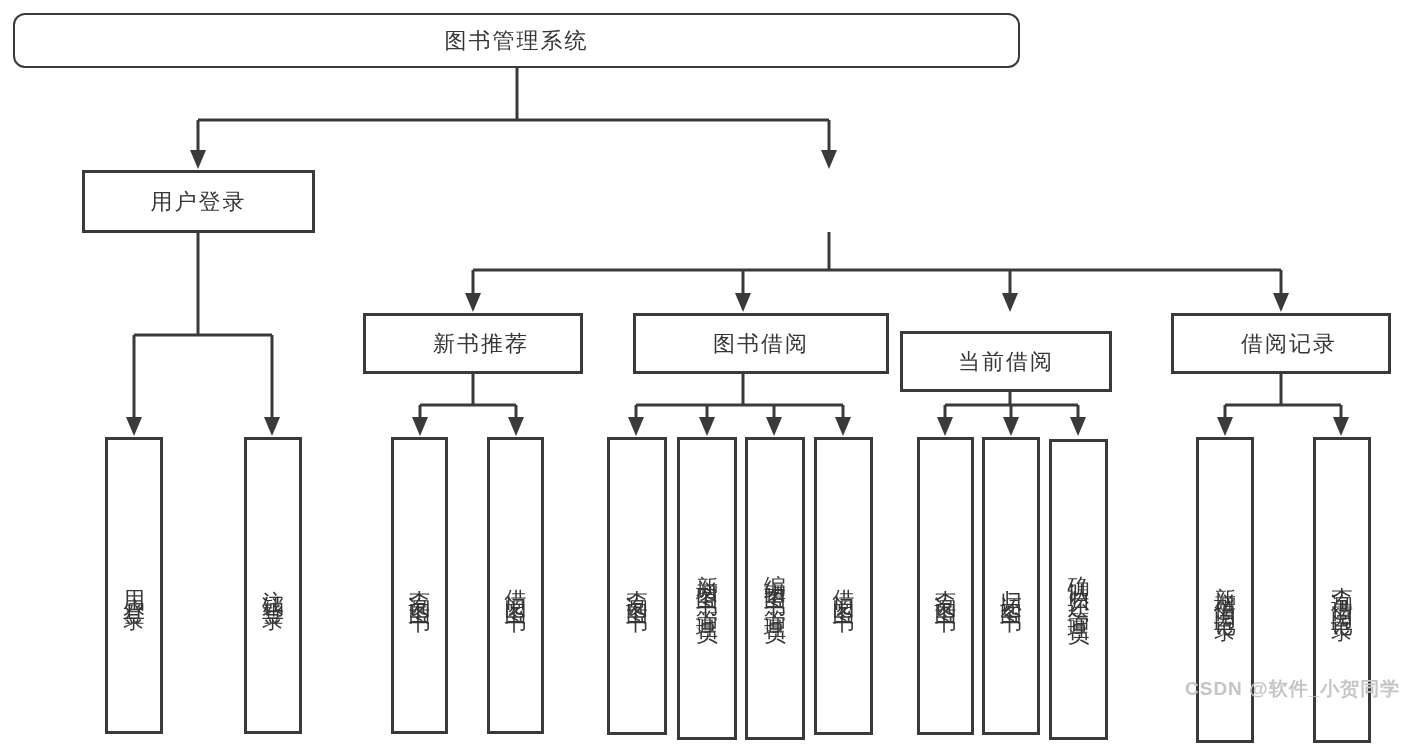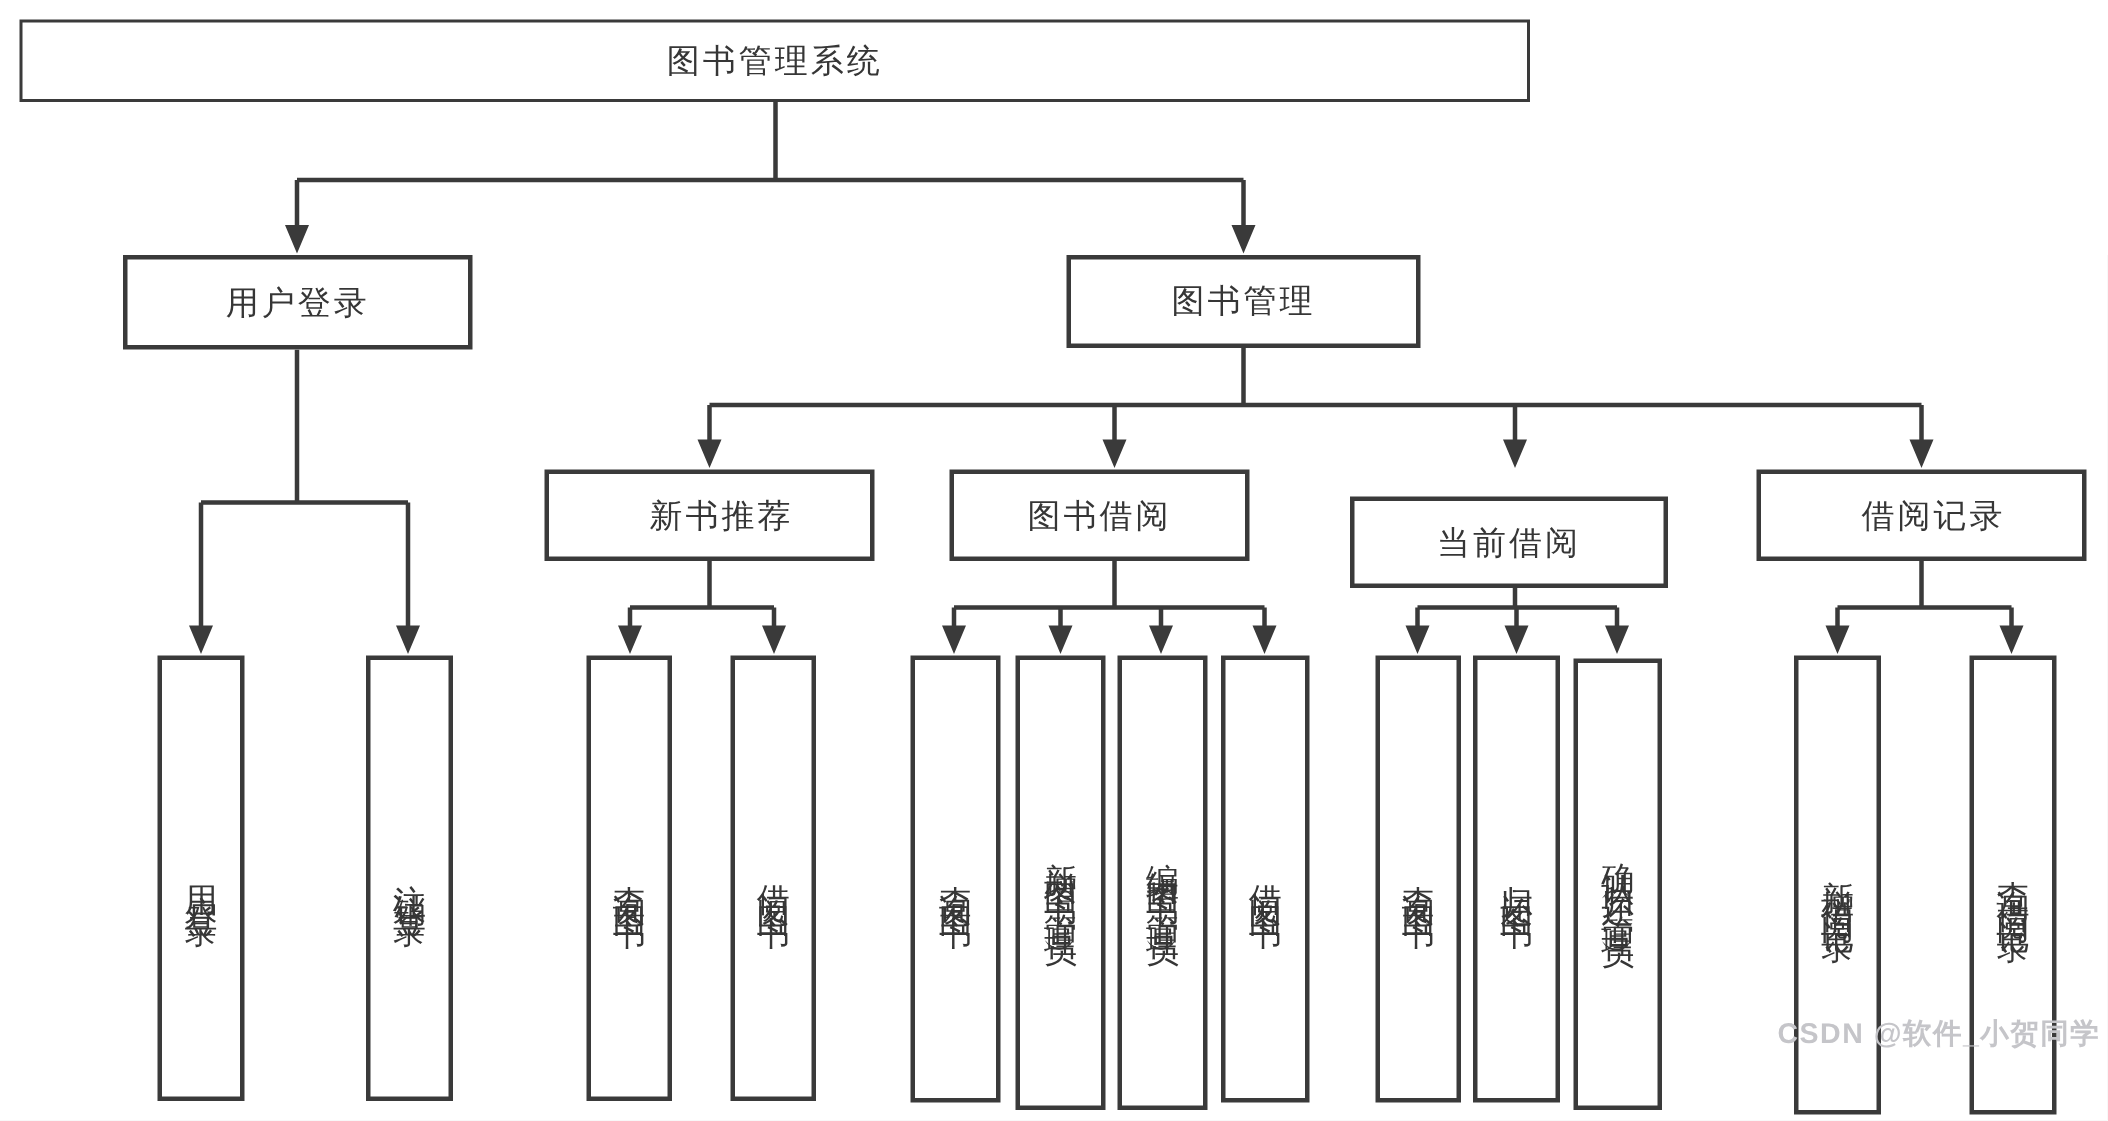--- a/index.html
+++ b/index.html
@@ -26,21 +26,21 @@
     border: 3px solid var(--line);
     background: var(--background);
     display: flex;
     align-items: center;
     justify-content: center;
     color: var(--text);
     font-size: 22px;
     letter-spacing: 2px;
     z-index: 2;
   }
-  .node.root { border-width: 2px; }
+  .node.root { border-width: 2px; border-radius: 12px; }
   .leaf {
     position: absolute;
     top: 437px;
     width: 58px;
     height: 297px;
     border: 3px solid var(--line);
     background: var(--background);
     display: flex;
     align-items: center;
     justify-content: center;
@@ -90,24 +90,23 @@
       M628,417 L644,417 L636,436 Z  M699,417 L715,417 L707,436 Z
       M766,417 L782,417 L774,436 Z  M835,417 L851,417 L843,436 Z
       M937,417 L953,417 L945,436 Z  M1003,417 L1019,417 L1011,436 Z
       M1070,417 L1086,417 L1078,436 Z  M1217,417 L1233,417 L1225,436 Z
       M1333,417 L1349,417 L1341,436 Z"></path>
   </svg>
 
   <div class="node root" style="left:13px; top:13px; width:1007px; height:55px;">图书管理系统</div>
 
   <div class="node" style="left:82px; top:170px; width:233px; height:63px;">用户登录</div>
-  <div class="node" style="left:711px; top:170px; width:236px; height:62px;">图书管理</div>
 
   <div class="node" style="left:363px; top:313px; width:220px; height:61px;padding-left:16px;">新书推荐</div>
-  <div class="node" style="left:633px; top:313px; width:200px; height:61px;">图书借阅</div>
+  <div class="node" style="left:633px; top:313px; width:256px; height:61px;">图书借阅</div>
   <div class="node" style="left:900px; top:331px; width:212px; height:61px;">当前借阅</div>
   <div class="node" style="left:1171px; top:313px; width:220px; height:61px;padding-left:16px;">借阅记录</div>
 
   <div class="leaf" style="left:105px;">
     <span>用户登录</span>
   </div>
   <div class="leaf" style="left:244px;">
     <span>注销登录</span>
   </div>
 

